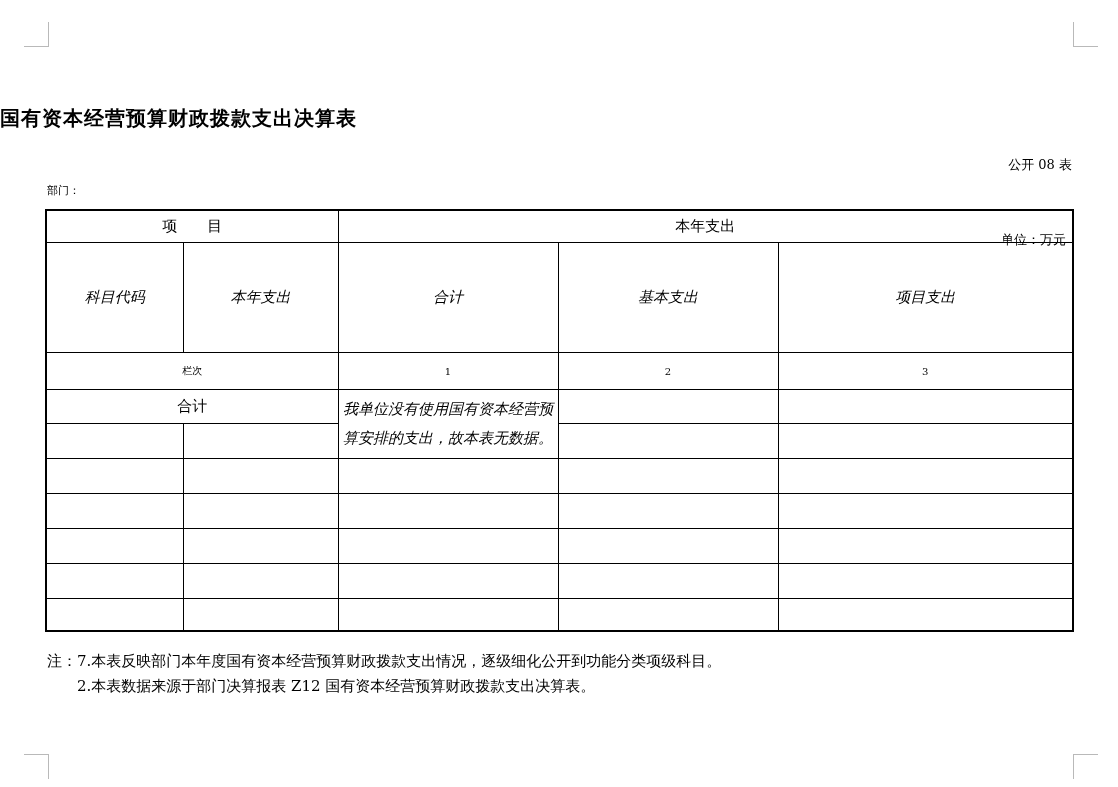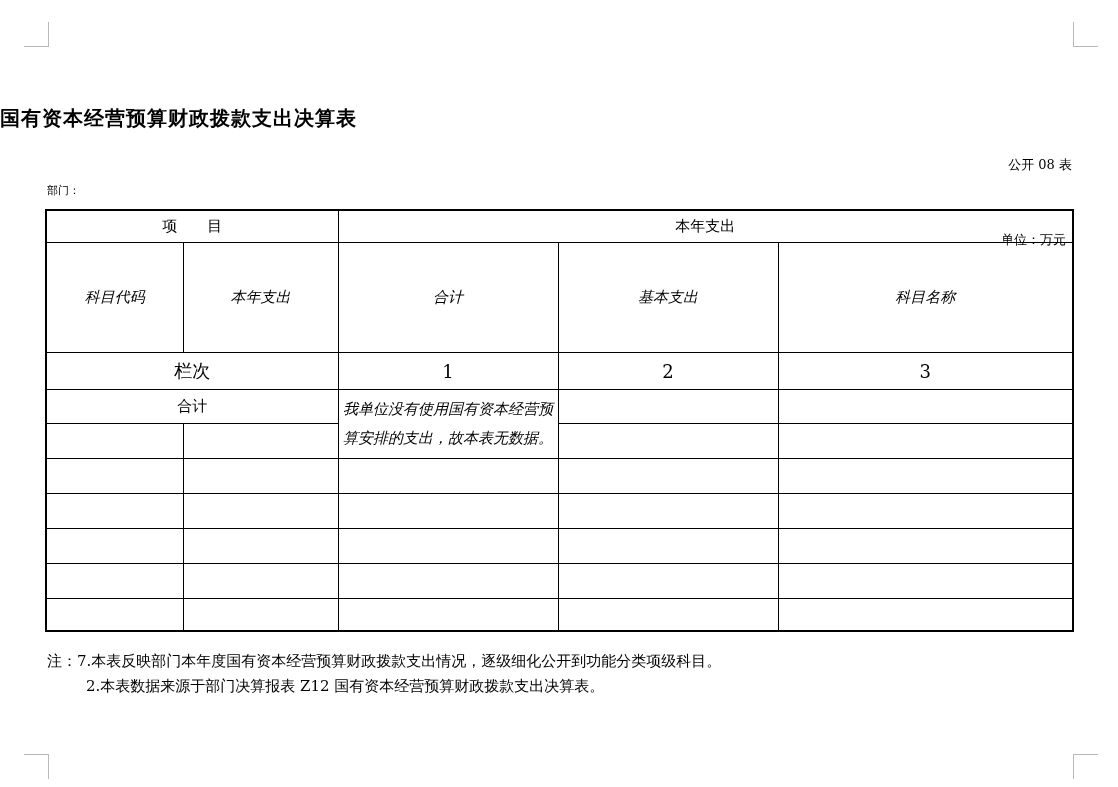--- a/index.html
+++ b/index.html
@@ -37,34 +37,34 @@
     border:2px solid #000;
   }
   table.main td{
     border:1px solid #000;
     text-align:center;vertical-align:middle;
     font-size:15px;padding:0;
     overflow:hidden;
   }
   tr.r-head1 td{height:31px;}
   tr.r-head2 td{height:109px;font-style:italic;}
-  tr.r-index td{height:36px;font-size:18px;}
+  tr.r-index td{height:36px;font-size:10px;}
   tr.r-total td{height:33px;}
   tr.r-empty td{height:34px;}
   tr.r-empty.last td{height:31px;}
   td.note-cell{
     font-style:italic;
     font-size:15px;line-height:29px;
     padding:0 14px;
   }
   .footnote{
     position:absolute;left:47px;font-size:15px;white-space:nowrap;
   }
   .footnote.n1{top:652px;}
-  .footnote.n2{top:677px;left:77px;margin-left:9px;}
+  .footnote.n2{top:677px;left:77px;}
 </style>
 </head>
 <body>
 
 <div class="mark tl"></div>
 <div class="mark tr"></div>
 <div class="mark bl"></div>
 <div class="mark br"></div>
 
 <div class="doc-title">国有资本经营预算财政拨款支出决算表</div>
@@ -83,21 +83,21 @@
   <tbody>
     <tr class="r-head1">
       <td colspan="2">项　　目</td>
       <td colspan="3">本年支出</td>
     </tr>
     <tr class="r-head2">
       <td>科目代码</td>
       <td>本年支出</td>
       <td>合计</td>
       <td>基本支出</td>
-      <td>科目名称</td>
+      <td>项目支出</td>
     </tr>
     <tr class="r-index">
       <td colspan="2">栏次</td>
       <td>1</td>
       <td>2</td>
       <td>3</td>
     </tr>
     <tr class="r-total">
       <td colspan="2">合计</td>
       <td rowspan="2" class="note-cell">我单位没有使用国有资本经营预算安排的支出，故本表无数据。</td>

